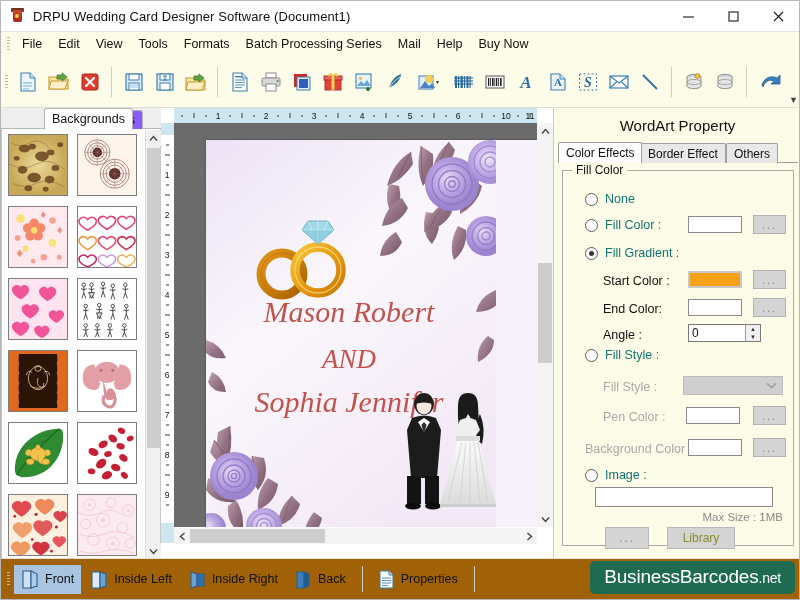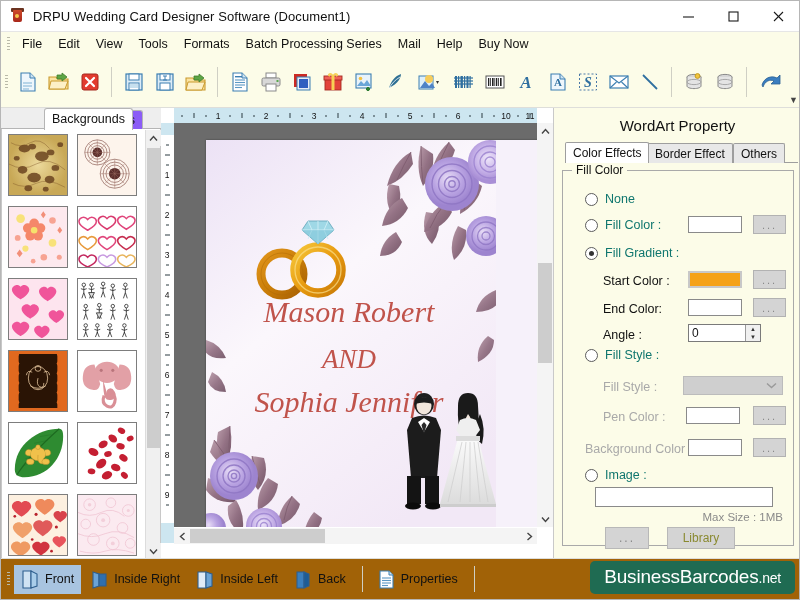--- a/index.html
+++ b/index.html
@@ -247,21 +247,21 @@
     width: 248px; height: 452px;
     background: #fcfce8;
     border-left: 1px solid #c9c9c9;
   }
   .rp-title {
     text-align: center; font-size: 15px; color: #111;
     padding-top: 9px; padding-bottom: 8px;
   }
   .rp-tabs {
     position: relative; height: 21px;
-    margin-left: 11px; margin-right: 3px;
+    margin-left: 4px; margin-right: 3px;
     border-bottom: 1px solid #9e9e9e;
   }
   .rp-tab {
     position: absolute; top: 1px; height: 20px;
     padding: 3px 7px 0 7px;
     font-size: 12px; color: #111;
     border: 1px solid #9e9e9e; border-bottom: none;
     background: #e8e8e8; border-radius: 2px 2px 0 0;
   }
   .rp-tab.active { background: #ffffff; top: 0; height: 21px; z-index: 3; }
@@ -1363,32 +1363,32 @@
     <div class="sb-item active">
       <svg width="19" height="21" viewBox="0 0 19 21">
         <path d="M2 2h8v17H2z" fill="#cfe2f3" stroke="#2f5f8f" stroke-width="1.1"></path>
         <path d="M10 2l6 3v12l-6 2z" fill="#a9cdea" stroke="#2f5f8f" stroke-width="1.1"></path>
       </svg>
       <span>Front</span>
     </div>
 
     <div class="sb-item">
       <svg width="19" height="21" viewBox="0 0 19 21">
+        <path d="M2 3h8v16H2z" fill="#dfeaf7" stroke="#2f5f8f" stroke-width="1.1"></path>
+        <path d="M10 3l6 2v12l-6 2z" fill="#6ba3d6" stroke="#2f5f8f" stroke-width="1.1"></path>
+      </svg>
+      <span>Inside Left</span>
+    </div>
+
+    <div class="sb-item">
+      <svg width="19" height="21" viewBox="0 0 19 21">
         <path d="M3 3l6 2v12l-6 2z" fill="#6ba3d6" stroke="#2f5f8f" stroke-width="1.1"></path>
         <path d="M9 5h7v12H9z" fill="#2f6fae" stroke="#2f5f8f" stroke-width="1.1"></path>
       </svg>
       <span>Inside Right</span>
-    </div>
-
-    <div class="sb-item">
-      <svg width="19" height="21" viewBox="0 0 19 21">
-        <path d="M2 3h8v16H2z" fill="#dfeaf7" stroke="#2f5f8f" stroke-width="1.1"></path>
-        <path d="M10 3l6 2v12l-6 2z" fill="#6ba3d6" stroke="#2f5f8f" stroke-width="1.1"></path>
-      </svg>
-      <span>Inside Left</span>
     </div>
 
     <div class="sb-item">
       <svg width="19" height="21" viewBox="0 0 19 21">
         <path d="M3 3h7v16H3z" fill="#3b7fbd" stroke="#2f5f8f" stroke-width="1.1"></path>
         <path d="M10 3l5 2v12l-5 2z" fill="#1d5c96" stroke="#2f5f8f" stroke-width="1.1"></path>
       </svg>
       <span>Back</span>
     </div>
 

